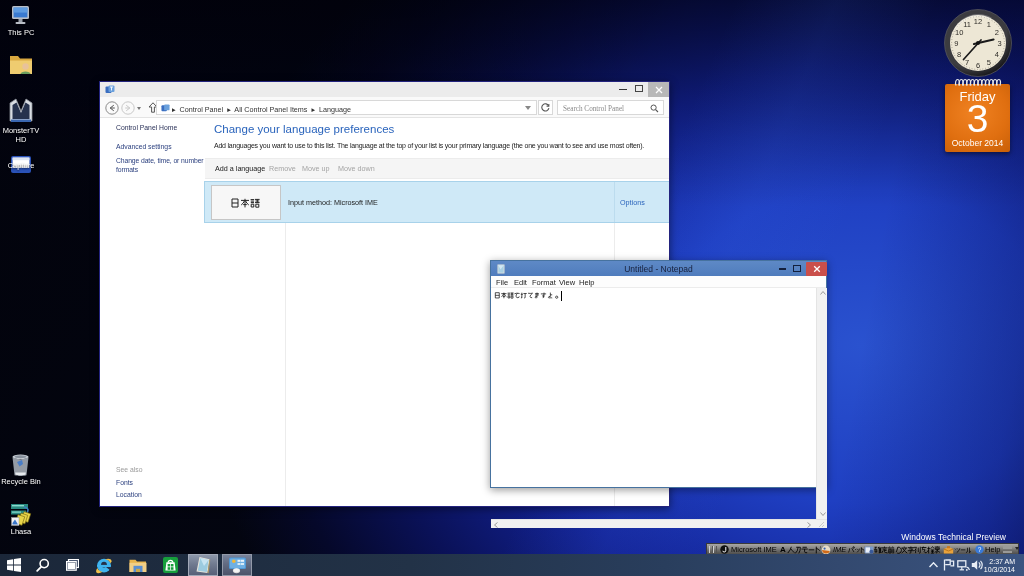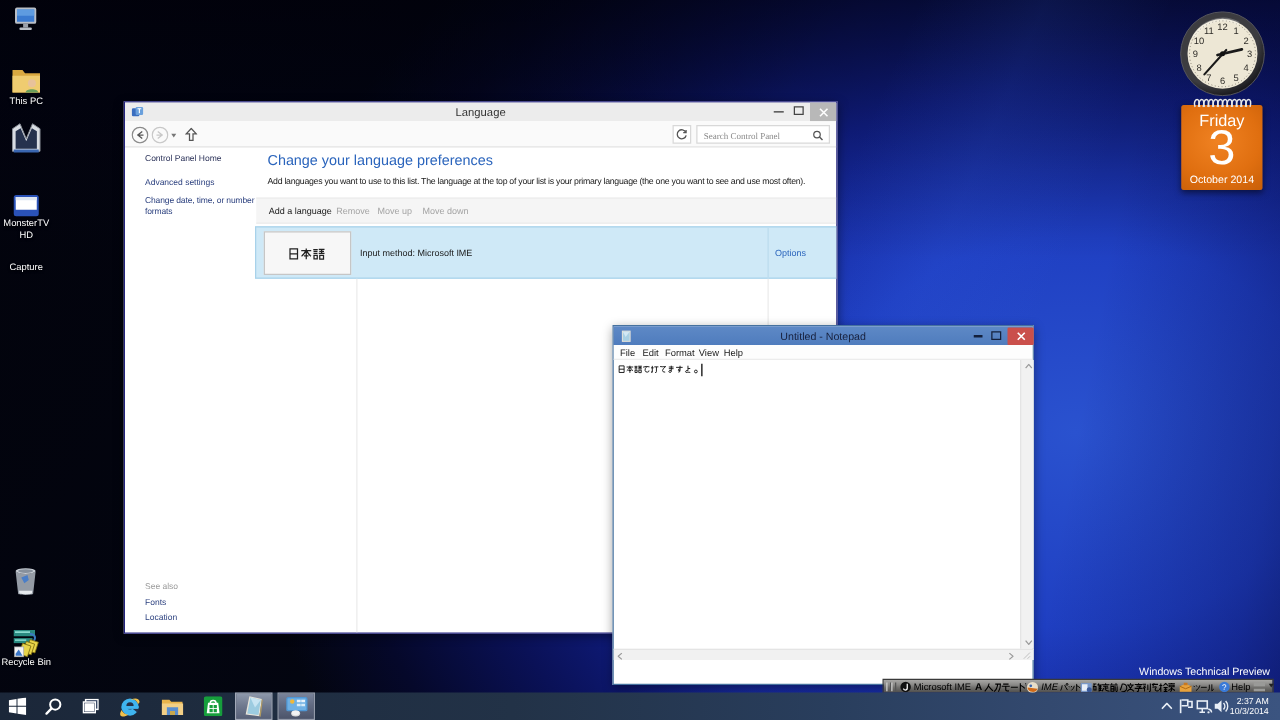--- a/index.html
+++ b/index.html
@@ -4,21 +4,21 @@
 <style>
   html,body{margin:0;padding:0;}
   body{width:1024px;height:576px;overflow:hidden;font-family:"Liberation Sans",sans-serif;}
   #screen{position:absolute;left:0;top:0;width:1024px;height:576px;overflow:hidden;
     background:
       radial-gradient(700px 560px at 84% 60%, #2a52cf 0%, #1f3fc2 28%, #132396 50%, #0a1157 70%, #05082a 84%, #030510 95%),
       #030510;
   }
   .beam{position:absolute;pointer-events:none;}
   .abs{position:absolute;}
-  .lbl{position:absolute;color:#fff;font-size:7.5px;text-align:center;text-shadow:0 1px 2px rgba(0,0,0,.9);line-height:9px;margin-top:48px;}
+  .lbl{position:absolute;color:#fff;font-size:7.5px;text-align:center;text-shadow:0 1px 2px rgba(0,0,0,.9);line-height:9px;}
 </style>
 </head>
 <body>
 <svg width="0" height="0" style="position:absolute">
   <defs>
     <g id="gd-nichi">
         <path d="M2,1 H8 V9 H2 Z M2,5 H8" fill="none" stroke="currentColor"></path>
       </g>
     <g id="gd-hon">
         <path d="M1,2.4 H9 M5,0.8 V9.4 M4.6,2.6 Q3.4,5.4 1.2,7 M5.4,2.6 Q6.6,5.4 8.8,7 M3.2,6.6 H6.8" fill="none" stroke="currentColor"></path>
@@ -221,21 +221,20 @@
   </div>
 
   <div id="langwin" class="abs" style="left:99px;top:81px;width:571px;height:426px;background:#fff;border:1px solid #23237e;box-sizing:border-box;overflow:hidden;box-shadow:0 2px 8px rgba(0,0,0,0.45);">
 
     <div class="abs" style="left:0;top:0;width:100%;height:15px;background:#ececec;"></div>
     <svg class="abs" style="left:5px;top:3px" width="10" height="10" viewBox="0 0 10 10">
         <rect x="0.5" y="1.5" width="6" height="6.5" rx="1" fill="#3a6ec0"></rect>
         <rect x="3.5" y="0.5" width="6" height="6.5" rx="1" fill="#6aa0dc"></rect>
         <path d="M5,2 L8,2 M6.5,2 V5.5" stroke="#fff" stroke-width="0.9" fill="none"></path>
       </svg>
-    <div class="abs" style="left:0;top:3px;width:100%;text-align:center;font-size:9px;color:#333;">Language</div>
     <div class="abs" style="left:519px;top:7px;width:8px;height:1.2px;background:#333;"></div>
     <div class="abs" style="left:535px;top:3px;width:8px;height:7px;border:1.2px solid #444;box-sizing:border-box;"></div>
     <div class="abs" style="left:548px;top:0;width:22px;height:15px;background:#b8b8b8;">
       <svg style="position:absolute;left:7px;top:4px" width="8" height="8" viewBox="0 0 8 8">
           <path d="M1,1 L7,7 M7,1 L1,7" stroke="#fdfdfd" stroke-width="1.3"></path>
         </svg>
     </div>
 
     <div class="abs" style="left:0;top:15px;width:100%;height:21px;background:#fafafa;border-bottom:1px solid #e4e4e4;box-sizing:border-box;"></div>
     <svg class="abs" style="left:5px;top:19px" width="14" height="14" viewBox="0 0 14 14">
@@ -243,20 +242,28 @@
         <path d="M8.8,4.2 L5.2,7 L8.8,9.8 M5.2,7 H9.8" stroke="#555" stroke-width="1" fill="none"></path>
       </svg>
     <svg class="abs" style="left:20.5px;top:19px" width="14" height="14" viewBox="0 0 14 14">
         <circle cx="7" cy="7" r="6.2" fill="none" stroke="#c8c8c8" stroke-width="1"></circle>
         <path d="M5.2,4.2 L8.8,7 L5.2,9.8 M4.2,7 H8.8" stroke="#c8c8c8" stroke-width="1" fill="none"></path>
       </svg>
     <div class="abs" style="left:37px;top:25px;width:0;height:0;border-left:2.5px solid transparent;border-right:2.5px solid transparent;border-top:3.5px solid #777;"></div>
     <svg class="abs" style="left:48px;top:20px" width="10" height="11" viewBox="0 0 10 11">
         <path d="M5,0.8 L1,5 H3.6 V10.2 H6.4 V5 H9 Z" fill="none" stroke="#555" stroke-width="1"></path>
       </svg>
+    <div class="abs" style="left:56px;top:18px;width:381px;height:15px;background:#fff;border:1px solid #d8d8d8;box-sizing:border-box;">
+      <svg style="position:absolute;left:4px;top:2.5px" width="9" height="9" viewBox="0 0 10 10">
+          <rect x="0.5" y="1.5" width="6" height="6.5" rx="1" fill="#3a6ec0"></rect>
+          <rect x="3.5" y="0.5" width="6" height="6.5" rx="1" fill="#6aa0dc"></rect>
+        </svg>
+      <div style="position:absolute;left:15px;top:3.5px;font-size:7.2px;color:#333;white-space:nowrap;">▸&nbsp; Control Panel&nbsp; ▸&nbsp; All Control Panel Items&nbsp; ▸&nbsp; Language</div>
+      <div style="position:absolute;right:5px;top:5px;width:0;height:0;border-left:3px solid transparent;border-right:3px solid transparent;border-top:4px solid #888;"></div>
+    </div>
     <div class="abs" style="left:438px;top:18px;width:15px;height:15px;background:#fff;border:1px solid #d8d8d8;box-sizing:border-box;">
       <svg style="position:absolute;left:2px;top:2px" width="9" height="9" viewBox="0 0 10 10">
           <path d="M8.5,3.2 A4 4 0 1 0 8.8,5.8" fill="none" stroke="#555" stroke-width="1.2"></path>
           <path d="M8.7,1 V3.5 H6.2" fill="none" stroke="#555" stroke-width="1.2"></path>
         </svg>
     </div>
     <div class="abs" style="left:457px;top:18px;width:107px;height:15px;background:#fff;border:1px solid #d8d8d8;box-sizing:border-box;">
       <div style="position:absolute;left:5px;top:3.5px;font-size:7.2px;color:#8a8a8a;font-family:Liberation Serif, serif;">Search Control Panel</div>
       <svg style="position:absolute;right:4px;top:3px" width="9" height="9" viewBox="0 0 9 9">
           <circle cx="3.6" cy="3.6" r="2.6" fill="none" stroke="#555" stroke-width="1"></circle>
@@ -287,21 +294,21 @@
         <use href="#gd-go" transform="translate(20,0)" stroke-width="1"></use>
     </svg>
     <div class="abs" style="left:188px;top:116px;font-size:7.2px;color:#1a1a1a;">Input method: Microsoft IME</div>
     <div class="abs" style="left:514px;top:100px;width:1px;height:40px;background:#bcdcee;"></div>
     <div class="abs" style="left:520px;top:116px;font-size:7.2px;color:#2a64bc;">Options</div>
 
     <div class="abs" style="left:185px;top:141px;width:1px;height:283px;background:#ececec;"></div>
     <div class="abs" style="left:514px;top:141px;width:1px;height:283px;background:#ececec;"></div>
   </div>
 
-  <div id="notepad" class="abs" style="left:490px;top:260px;width:337px;height:288px;background:#fff;border:1px solid #46729f;box-sizing:border-box;box-shadow:0 2px 8px rgba(0,0,0,0.4);">
+  <div id="notepad" class="abs" style="left:490px;top:260px;width:337px;height:228px;background:#fff;border:1px solid #46729f;box-sizing:border-box;box-shadow:0 2px 8px rgba(0,0,0,0.4);">
     <div class="abs" style="left:0;top:0;width:100%;height:15px;background:linear-gradient(180deg,#5e89c6 0%,#4f7cbd 100%);"></div>
     <svg class="abs" style="left:5px;top:2.5px" width="10" height="10" viewBox="0 0 10 10">
         <rect x="1.5" y="0.5" width="7" height="9" fill="#e6e3da"></rect>
         <rect x="2.3" y="1.3" width="5.4" height="7.4" fill="#a8d0e4"></rect>
         <path d="M2.3,1.3 L7.7,1.3 L4.5,5.5 Z" fill="#d2e8f4"></path>
       </svg>
     <div class="abs" style="left:0;top:2.5px;width:100%;text-align:center;font-size:8.5px;color:#17203c;">Untitled - Notepad</div>
     <div class="abs" style="left:288px;top:7px;width:7px;height:1.5px;background:#13203c;"></div>
     <div class="abs" style="left:302px;top:3.5px;width:8px;height:7px;border:1.3px solid #13203c;box-sizing:border-box;"></div>
     <div class="abs" style="left:315px;top:0.5px;width:21px;height:14px;background:#ca4f4b;border-radius:1px;">
@@ -346,21 +353,21 @@
         </svg>
       <svg style="position:absolute;left:316px;top:2px" width="4" height="6" viewBox="0 0 4 6">
           <path d="M0.5,0.5 L3.5,3 L0.5,5.5" fill="none" stroke="#9a9a9a" stroke-width="1"></path>
         </svg>
       <svg style="position:absolute;left:327px;top:1px" width="7" height="7" viewBox="0 0 7 7">
           <path d="M6,1 L1,6 M6,4 L4,6" stroke="#c0c0c0" stroke-width="0.8"></path>
         </svg>
     </div>
   </div>
 
-  <div class="abs" style="right:8px;top:532px;color:#fff;font-size:8.5px;">Windows Technical Preview</div>
+  <div class="abs" style="right:18px;top:532px;color:#fff;font-size:8.5px;">Windows Technical Preview</div>
 
   <div id="imebar" class="abs" style="left:706px;top:543px;width:313px;height:12px;background:linear-gradient(180deg,#a8a7a5 0%,#8a8987 38%,#6e6d6b 62%,#4f4e4c 100%);border:1px solid #3a3a3a;box-sizing:border-box;color:#000;padding-left:48px;">
     <div class="abs" style="left:2px;top:2px;width:2px;height:7px;border-left:1px solid #cfcfcf;border-right:1px solid #555;"></div>
     <div class="abs" style="left:6px;top:2px;width:2px;height:7px;border-left:1px solid #cfcfcf;border-right:1px solid #555;"></div>
     <svg class="abs" style="left:13px;top:1px" width="9" height="9" viewBox="0 0 9 9">
         <circle cx="4.5" cy="4.5" r="4.2" fill="#111"></circle>
         <path d="M5.8,2 V5.4 Q5.8,7 4.2,7 Q2.9,7 2.8,5.8" stroke="#fff" stroke-width="1" fill="none"></path>
       </svg>
     <div class="abs" style="left:24px;top:0px;font-size:7.5px;line-height:11px;">Microsoft IME</div>
     <div class="abs" style="left:73px;top:0px;font-size:8px;font-weight:bold;line-height:11px;">A</div>

